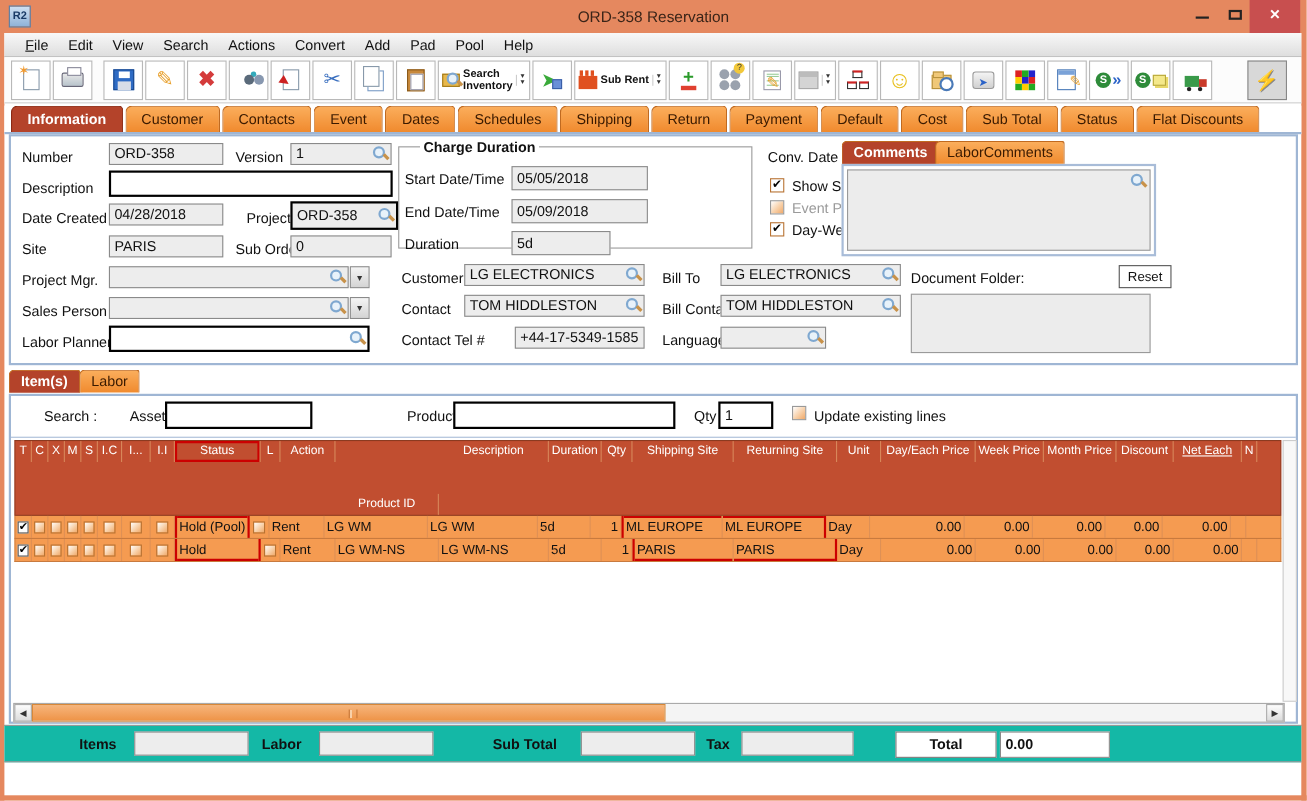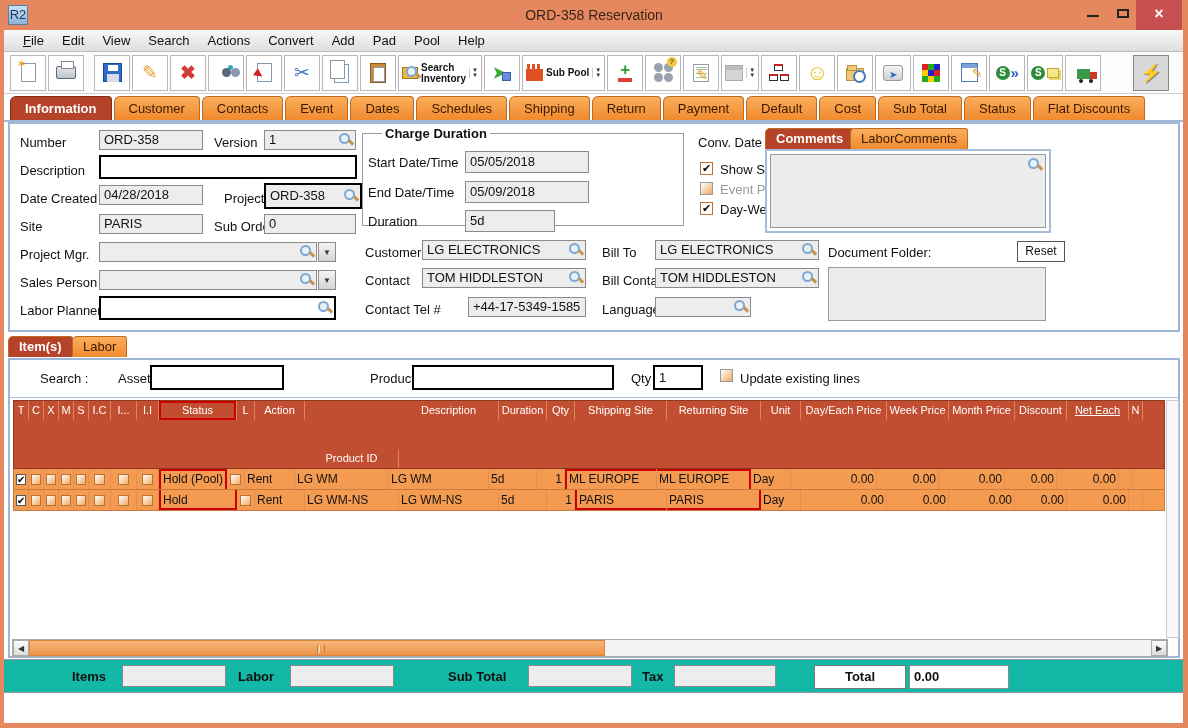--- a/index.html
+++ b/index.html
@@ -3,21 +3,21 @@
 <meta charset="utf-8">
 <style>
   * { margin:0; padding:0; box-sizing:border-box; }
   html,body { width:1188px; height:728px; overflow:hidden; }
   body { font-family:"Liberation Sans", sans-serif; font-size:13px; color:#111; background:#fff; position:relative; }
   .abs { position:absolute; }
 
   
   #titlebar { left:0; top:0; width:1188px; height:30px; background:#E5885F; }
   #title { width:100%; text-align:center; line-height:30px; color:#3A2418; font-size:14px; }
-  #appicon { left:8px; top:5px; width:20px; height:20px; background:linear-gradient(180deg,#cfe0f2,#8fb2d8); border:1px solid #5580aa; color:#1a3a66; font-size:13px; font-weight:normal; text-align:center; line-height:18px; }
+  #appicon { left:8px; top:5px; width:20px; height:20px; background:linear-gradient(180deg,#cfe0f2,#8fb2d8); border:1px solid #5580aa; color:#1a3a66; font-size:10px; font-weight:bold; text-align:center; line-height:18px; }
   .wbtn { top:0; width:30px; height:30px; text-align:center; color:#222; }
   #btn-min { left:1078px; } #btn-min b{ display:block; width:12px; height:2px; background:#222; margin:15px auto 0; }
   #btn-max { left:1108px; } #btn-max b{ display:block; width:12px; height:9px; border:2px solid #222; margin:9px auto 0; background:transparent;}
   #btn-close { left:1136px; width:46px; background:#C84F4F; color:#fff; font-size:16px; font-weight:bold; line-height:28px; }
   .sideL { left:0; top:30px; width:4px; height:698px; background:#E5885F; }
   .sideR { left:1183px; top:30px; width:5px; height:698px; background:#E5885F; }
   .sideB { left:0; top:723px; width:1188px; height:5px; background:#E5885F; }
 
   
   #menubar { left:4px; top:30px; width:1179px; height:22px; background:linear-gradient(180deg,#f8f8f8,#dedede); border-bottom:1px solid #bcbcbc; display:flex; align-items:center; padding-left:10px; }
@@ -218,21 +218,21 @@
         <span>▼</span>
         <span>▼</span>
       </span>
   </div>
   <div class="tbtn">
       <span class="i-conv1">➤</span>
       <span class="i-conv2"></span>
     </div>
   <div class="tbtn wide">
     <span class="i-factory"></span>
-    <span class="tlabel">Sub Pool</span>
+    <span class="tlabel">Sub Rent</span>
     <span class="ddcol">
         <span>▼</span>
         <span>▼</span>
       </span>
   </div>
   <div class="tbtn">
       <span class="i-plusminus">
         <span class="p">+</span>
         <span class="m"></span>
       </span>

